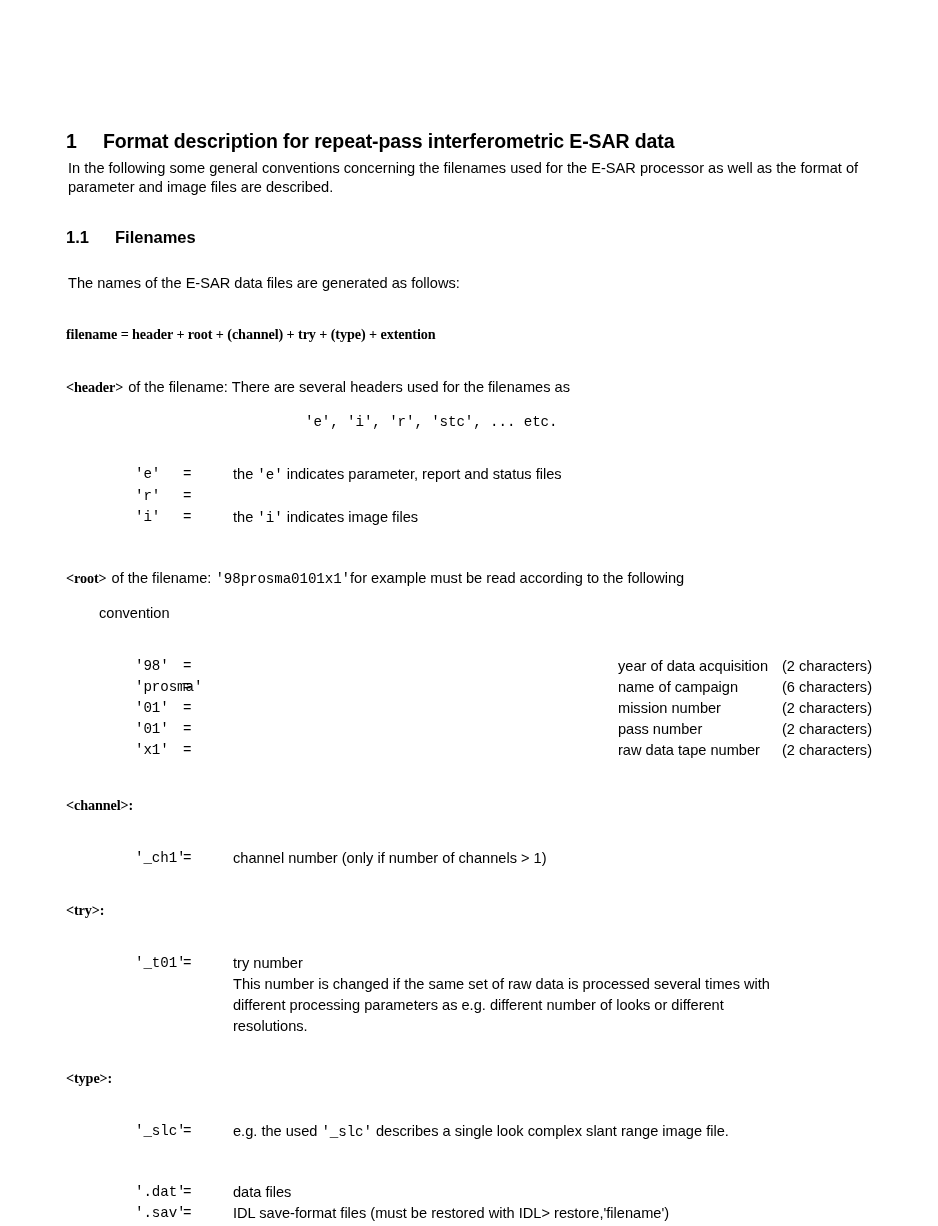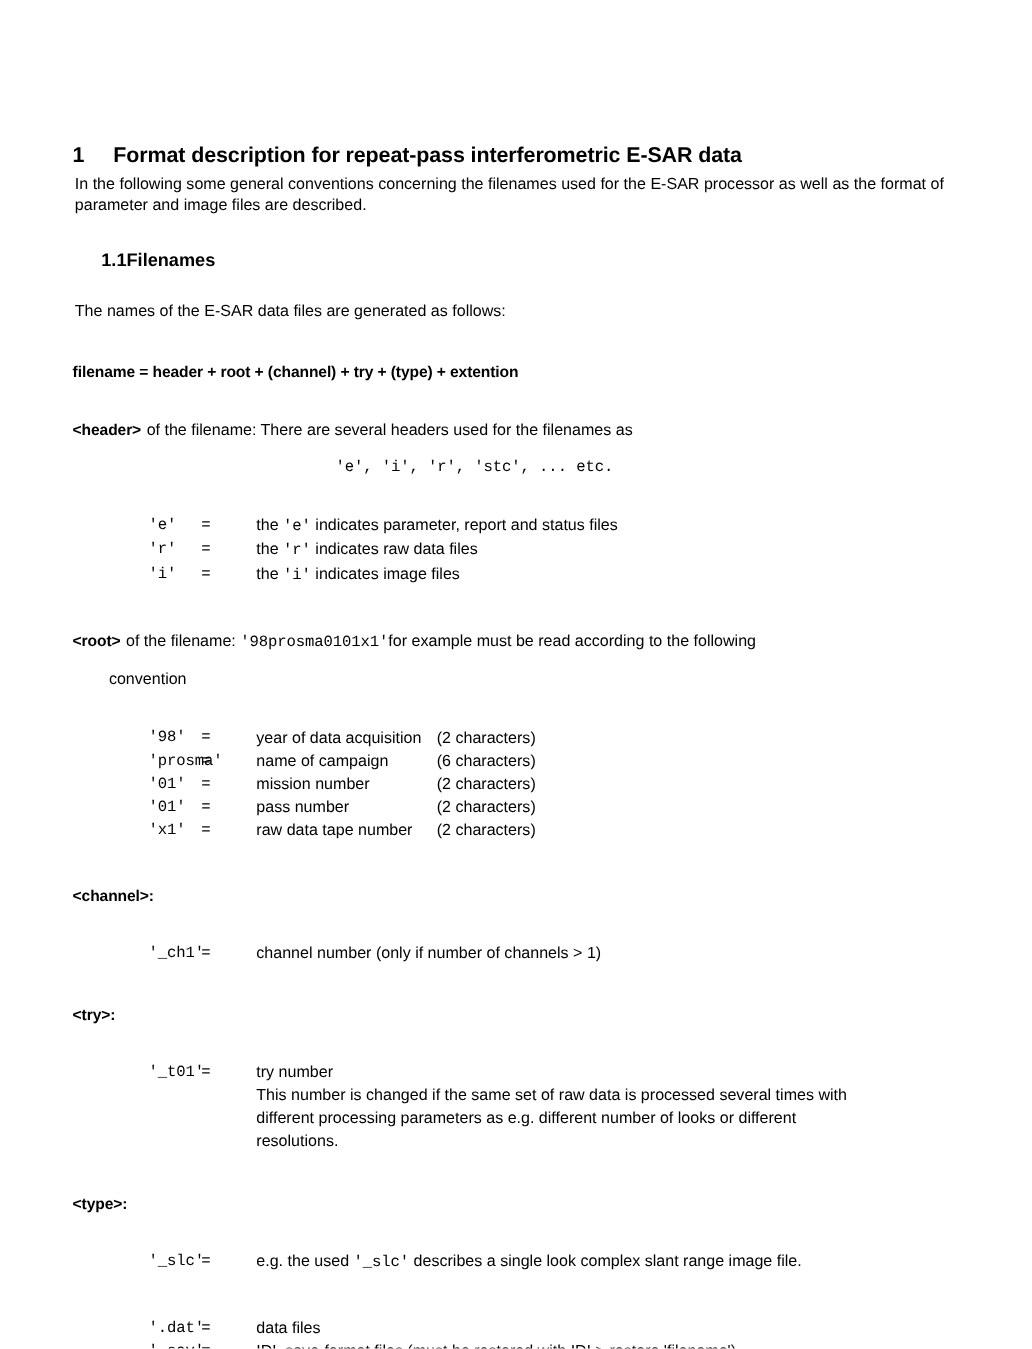--- a/index.html
+++ b/index.html
@@ -41,39 +41,38 @@
   }
   .h1 .num { display: inline-block; width: 37px; }
 
   .h2 {
     font-size: 16.5px;
     font-weight: bold;
     line-height: 1.1;
     margin: 0;
     white-space: nowrap;
   }
-  .h2 .num { display: inline-block; width: 49px; text-align: right; }
+  .h2 .num { display: inline-block; width: 49px; }
 
   
   .para {
     font-size: 14.6px;
     line-height: 19px;
     margin: 2px;
   }
   .mono {
     font-family: "Liberation Mono", "DejaVu Sans Mono", monospace;
     font-size: 14.2px;
     letter-spacing: -0.1px;
   }
   .mono-b {
-    font-family: Liberation Sans, sans-serif;
+    font-family: Liberation Serif, serif;
     font-size: 14.2px;
     font-weight: bold;
     letter-spacing: -0.1px;
-    margin-top: 19px;
   }
 
   
   .sp-h1-h2   { height: 29px; }
   .sp-h2-lead { height: 25px; }
   .sp-lead-f  { height: 17px; }
   .sp-f-hdr   { height: 21px; }
   .sp-tbl     { height: 18px; }
   .sp-blk     { height: 22px; }
   .sp-sec     { height: 19px; }
@@ -116,20 +115,21 @@
     font-size: 14.2px;
     font-family: "Liberation Mono", "DejaVu Sans Mono", monospace;
   }
   .defrow .desc {
     flex: 1 1 auto;
     min-width: 0;
   }
   .defrow .desc .line2 { display: block; }
   .desc .cols {
     display: flex;
+    justify-content: flex-end;
   }
   .desc .cols .c1 { flex: 0 0 auto; width: 164px; }
   .desc .cols .c2 { flex: 0 0 auto; }
 
   .desc-wrap { max-width: 560px; }
   .desc-wrap-wide { max-width: 548px; }
 </style>
 </head>
 <body>
 
@@ -167,21 +167,20 @@
 
     <div class="deflist">
       <div class="defrow">
         <span class="key mono">'e'</span>
         <span class="eq">=</span>
         <span class="desc"><span>the </span><span class="mono">'e'</span><span> indicates parameter, report and status files</span></span>
       </div>
       <div class="defrow">
         <span class="key mono">'r'</span>
         <span class="eq">=</span>
-        <span class="desc"><span>the </span><span class="mono">'r'</span><span> indicates raw data files</span></span>
       </div>
       <div class="defrow">
         <span class="key mono">'i'</span>
         <span class="eq">=</span>
         <span class="desc"><span>the </span><span class="mono">'i'</span><span> indicates image files</span></span>
       </div>
     </div>
 
     <div class="sp-sec" style="height:40px"></div>
 

